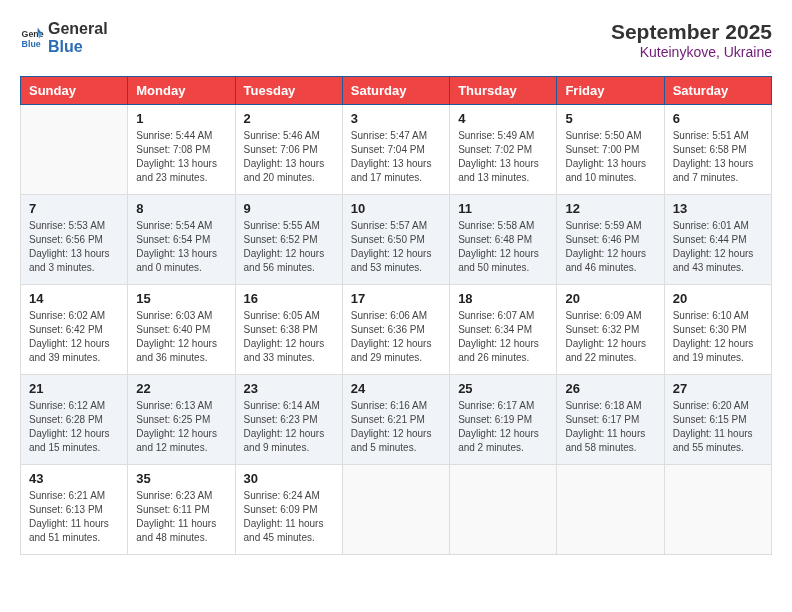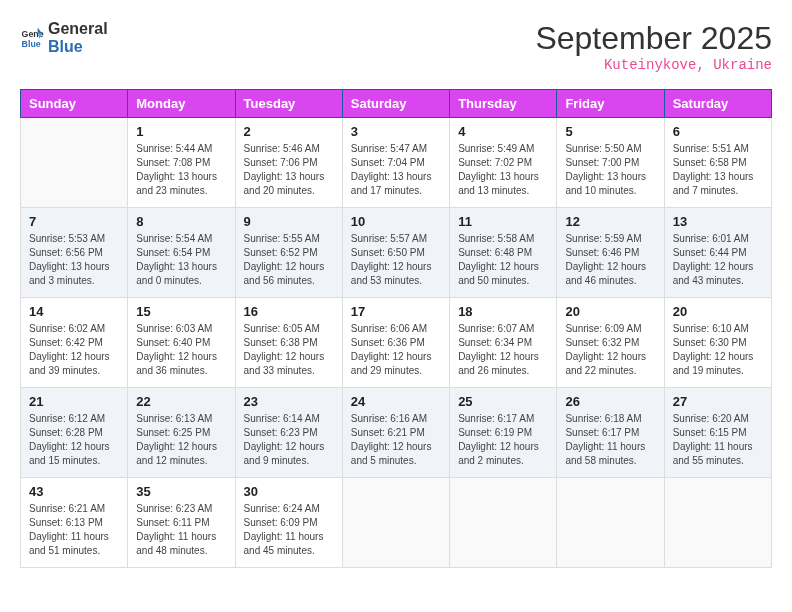--- a/index.html
+++ b/index.html
@@ -22,37 +22,36 @@
       gap: 4px;
     }
     .logo-icon {
       width: 24px;
       height: 24px;
     }
     .title-area {
       text-align: right;
     }
     .month-title {
-      font-size: 32px;
-      font-weight: normal;
+      font-size: 21px;
+      font-weight: bold;
       color: #333;
       margin-left: 32px;
     }
     .location-title {
       font-size: 14px;
-      color: #ec4899;
-      font-family: Liberation Mono, monospace;
+      color: #701a75;
     }
     .calendar {
       width: 100%;
       border-collapse: collapse;
       border: 1px solid #ccc;
     }
     .calendar thead tr th {
-      background-color: #d946ef;
+      background-color: #ef4444;
       color: #fff;
       font-size: 13px;
       font-weight: bold;
       padding: 6px 8px;
       text-align: left;
       border: 1px solid #1e5a9a;
     }
     .calendar tbody tr td {
       border: 1px solid #ddd;
       vertical-align: top;

